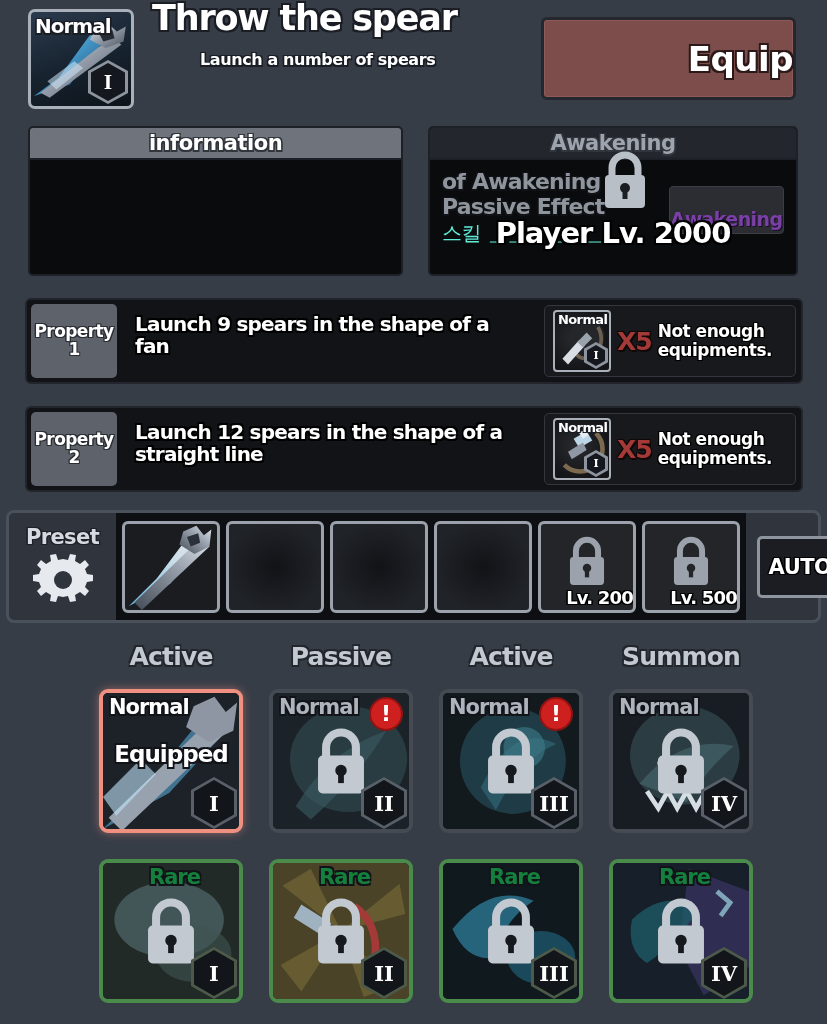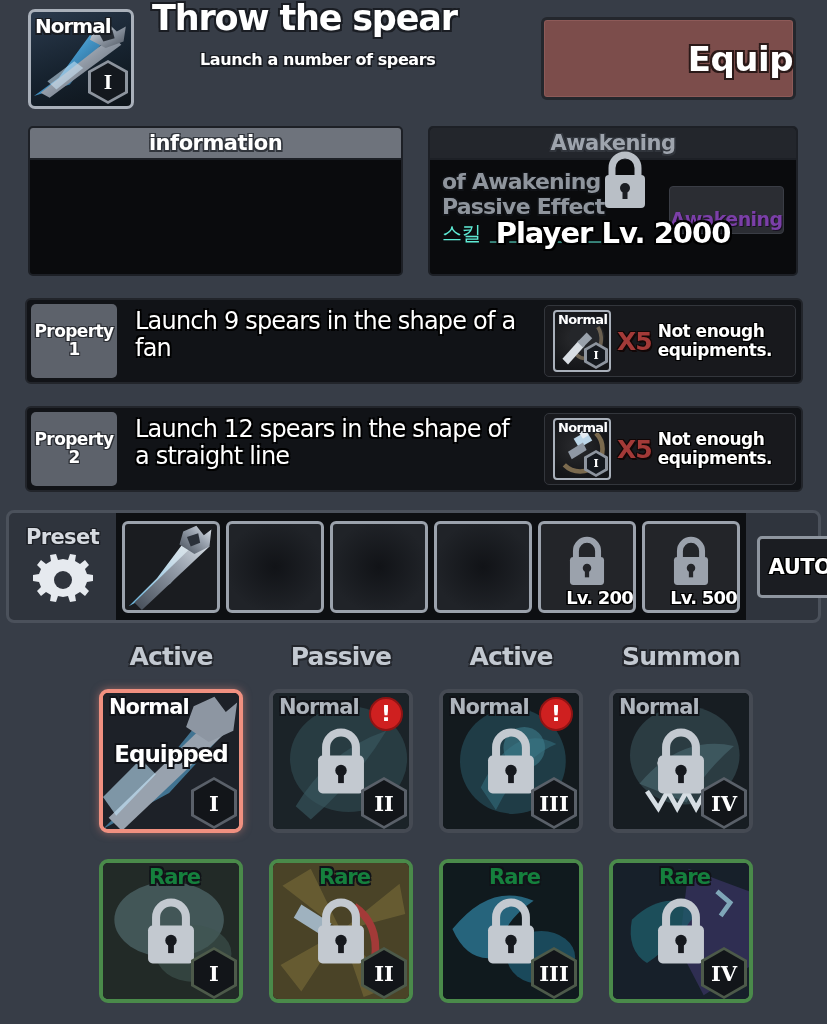--- a/index.html
+++ b/index.html
@@ -132,21 +132,21 @@
     width:86px; margin:4px; background:#5d626b; border-radius:5px;
     display:flex; flex-direction:column; align-items:center; justify-content:center;
     flex:0 0 auto;
   }
   .prop-badge span {
     font-size:17px; font-weight:700; color:#fff; line-height:1.05; letter-spacing:-0.6px;
     text-shadow: 1.2px 1.2px 0 #2b2e34, -1.2px 1.2px 0 #2b2e34, 1.2px -1.2px 0 #2b2e34, -1.2px -1.2px 0 #2b2e34;
   }
   .prop-desc {
     flex:1 1 auto; display:flex; align-items:center; padding:0 12px 12px 14px;
-    font-size:24px; font-weight:400; color:#fff; line-height:1.12; letter-spacing:-0.8px;
+    font-size:20px; font-weight:700; color:#fff; line-height:1.12; letter-spacing:-0.8px;
     text-shadow: 1.8px 1.8px 0 #000, -1.8px 1.8px 0 #000, 1.8px -1.8px 0 #000, -1.8px -1.8px 0 #000;
   }
   .prop-req {
     flex:0 0 auto; width:252px; margin:5px; background:#18191d; border:1px solid #33363c;
     border-radius:5px; display:flex; align-items:center; padding:0 8px; gap:6px;
   }
   .mat-icon {
     width:58px; height:62px; border:2px solid #a9b0ba; border-radius:4px;
     position:relative; overflow:hidden; flex:0 0 auto;
     background: radial-gradient(circle at 40% 45%, #2a2b2e 0%, #141518 70%);

